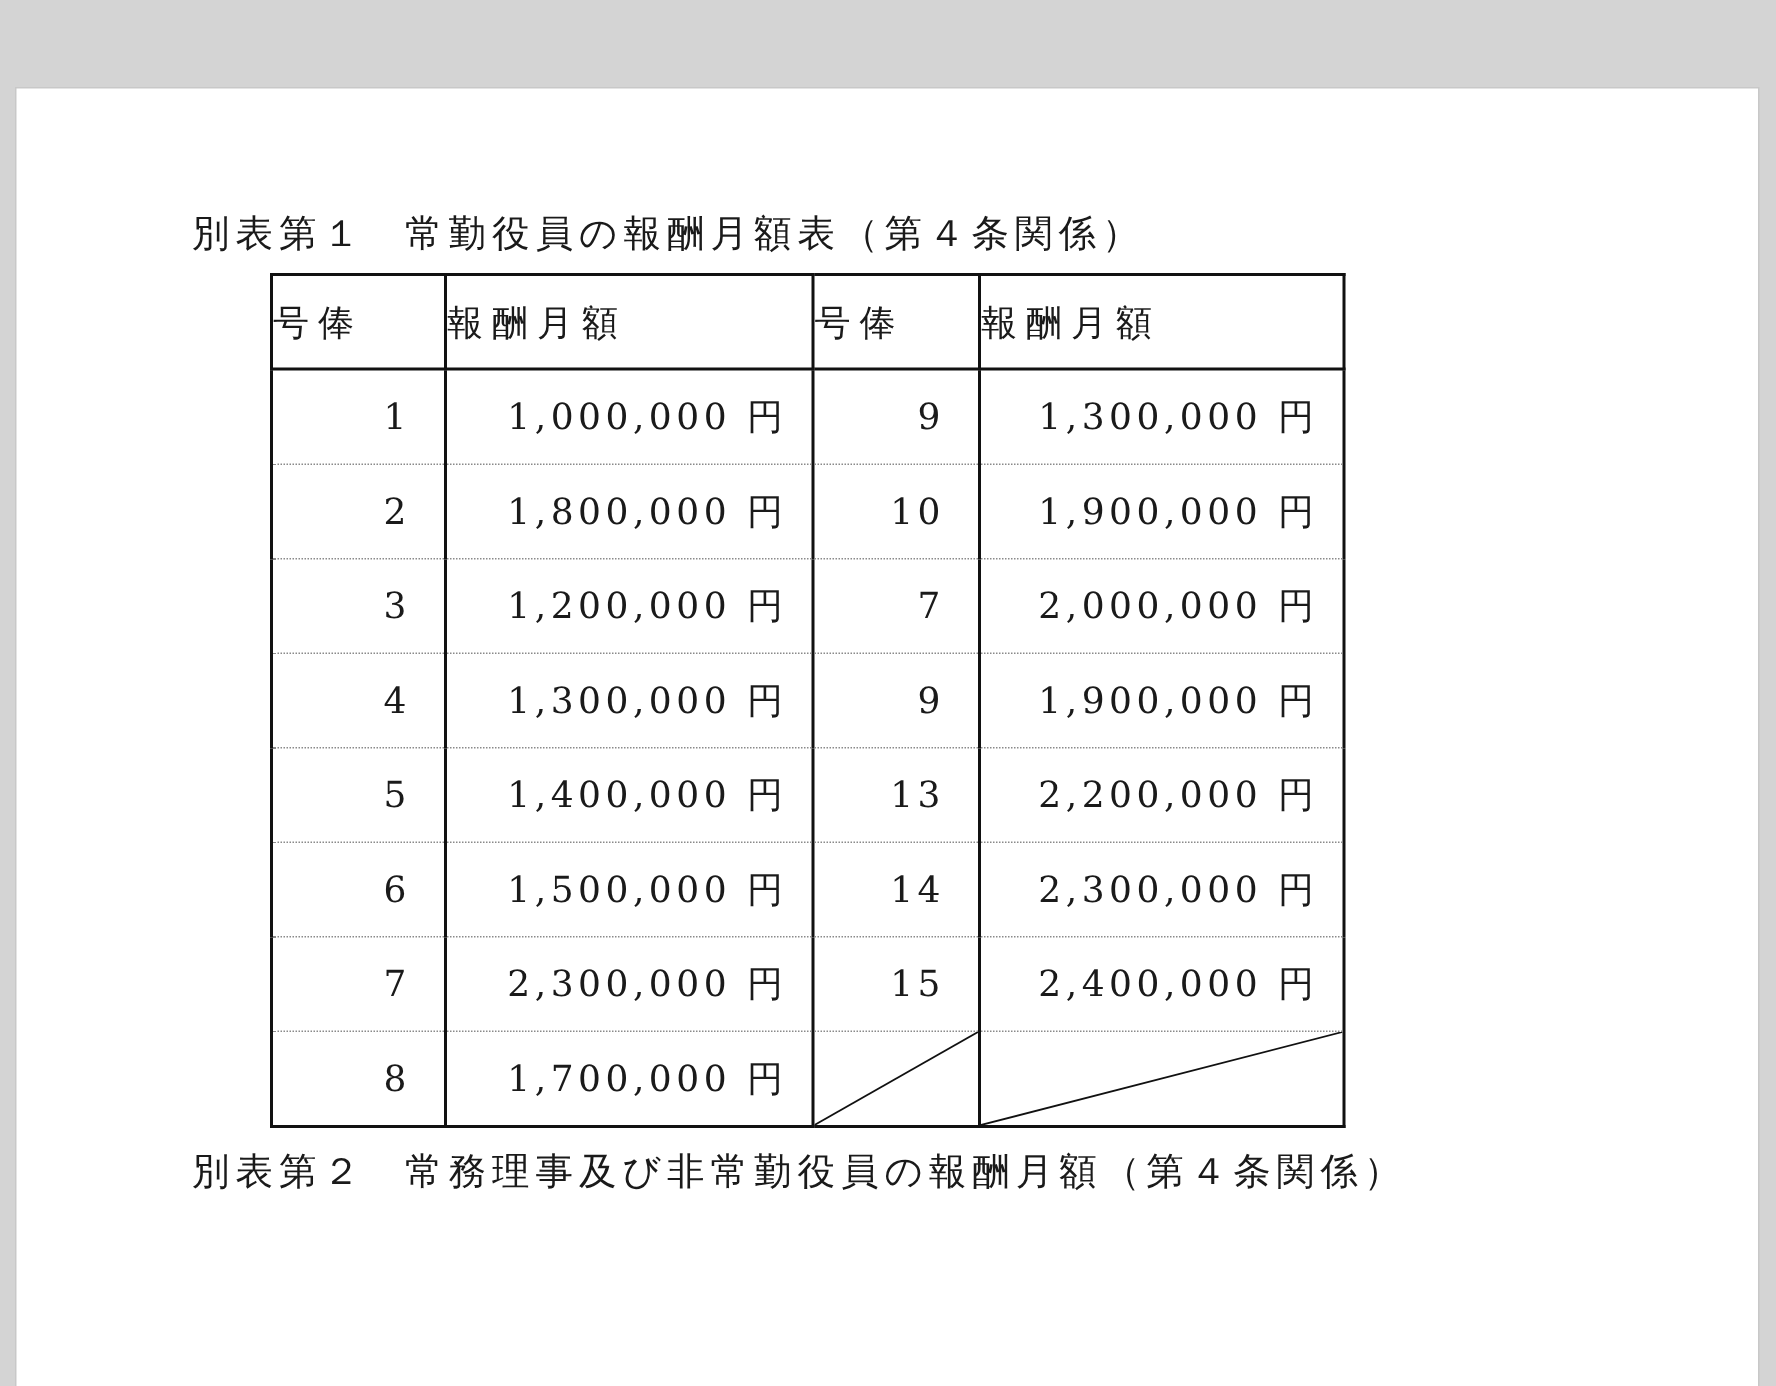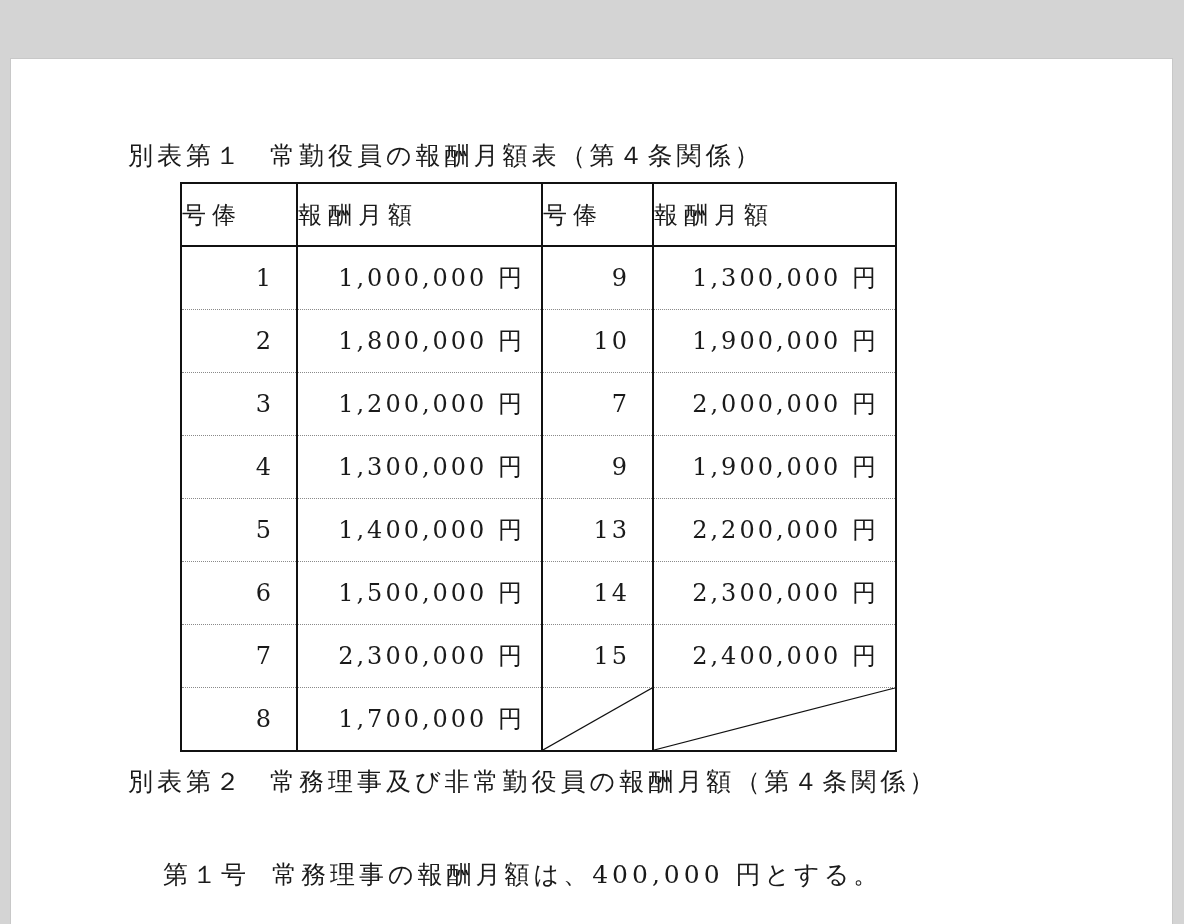--- a/index.html
+++ b/index.html
@@ -177,18 +177,15 @@
           </svg>
         </td>
       </tr>
     </tbody>
   </table>
 
   <div class="heading" id="h2">
     <span>別表第２</span><span class="gap"></span><span>常務理事及び非常勤役員の報酬月額（第４条関係）</span>
   </div>
 
-  <div class="item" id="item1">
-    <span>第１号</span><span class="gap"></span><span>常務理事の報酬月額は、400,000 円とする。</span>
-  </div>
 
 
 </div>
 
 </body></html>

